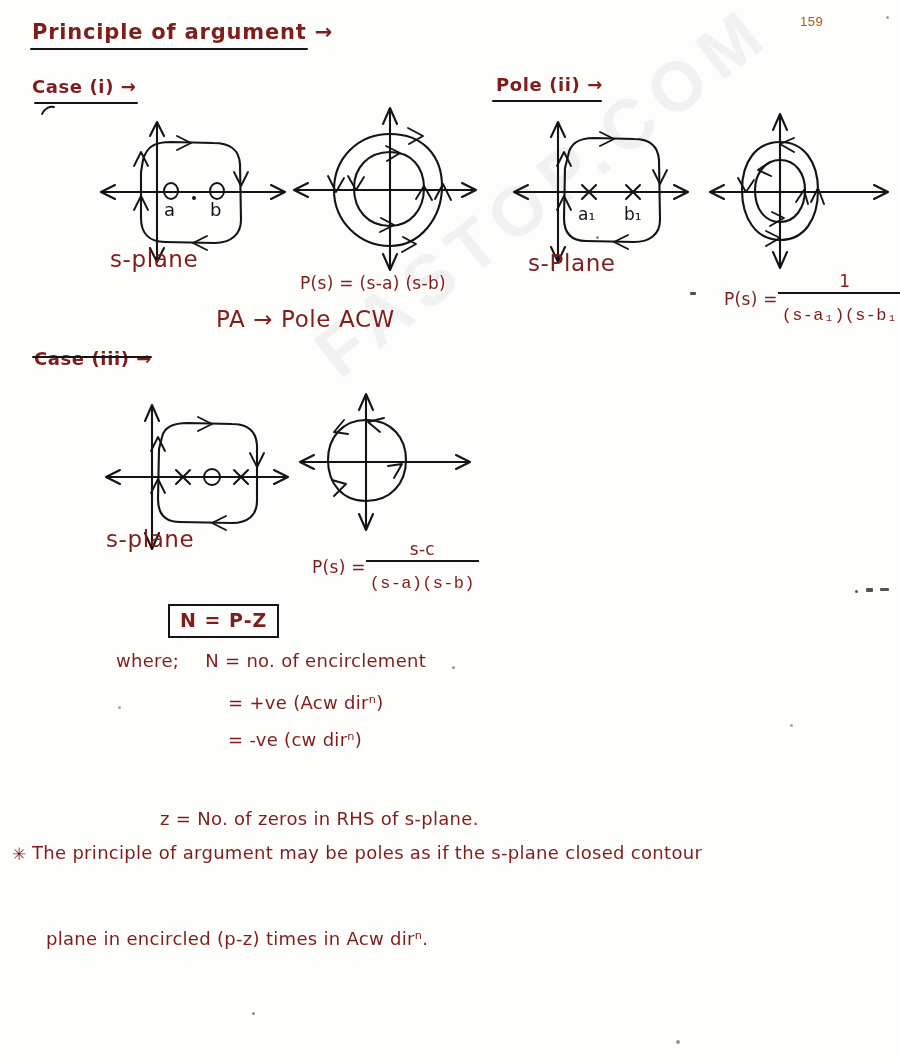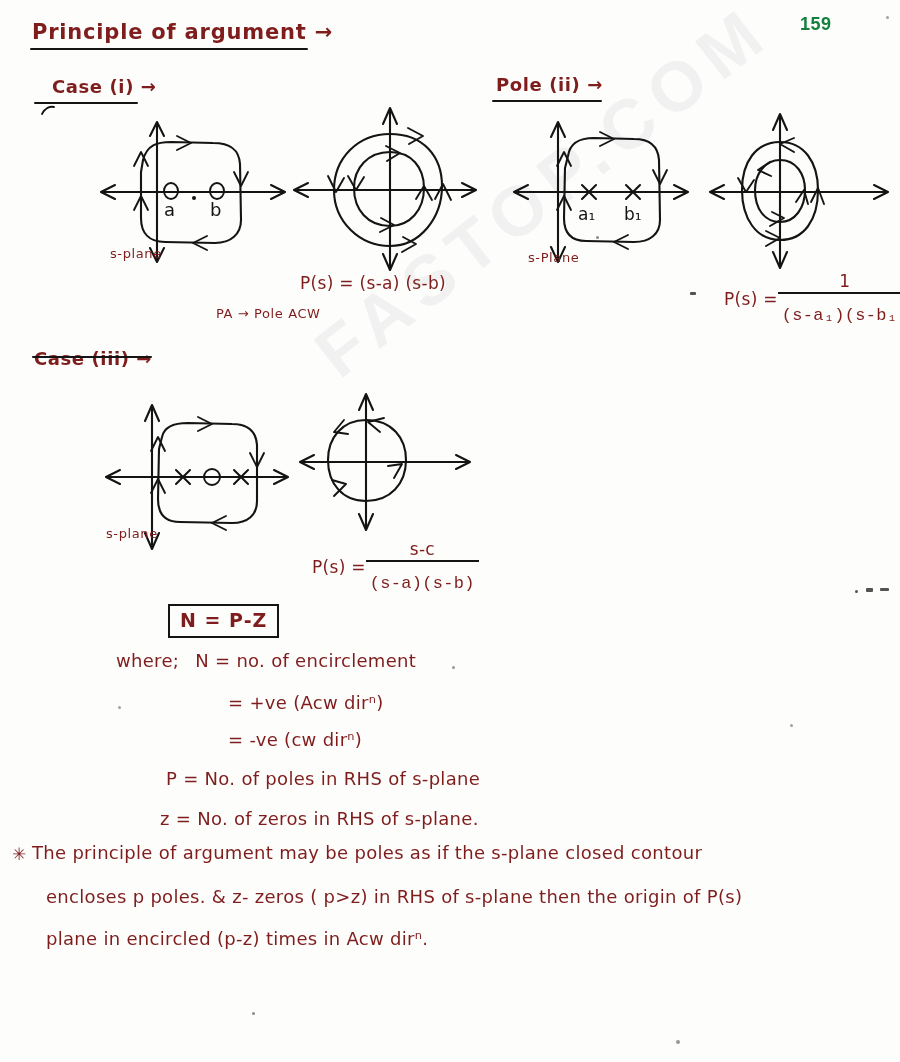--- a/index.html
+++ b/index.html
@@ -36,37 +36,37 @@
     font-weight: 600;
     letter-spacing: 0.6px;
   }
   .underline-ink {
     position: absolute;
     background: #141414;
     height: 2px;
     border-radius: 2px;
   }
   .hw-label {
-    font-size: 13px;
+    font-size: 23px;
     letter-spacing: 0.6px;
   }
   .hw-formula {
     font-size: 17px;
     letter-spacing: 0.3px;
   }
   .hw-body {
     font-size: 18px;
     letter-spacing: 0.3px;
   }
   .pagenum {
     position: absolute;
     font-family: "Liberation Sans", sans-serif;
-    font-size: 18px;
-    font-weight: 700;
-    color: #15803d;
+    font-size: 13px;
+    font-weight: 400;
+    color: #a16207;
     letter-spacing: 0.5px;
   }
   
   #watermark {
     position: absolute;
     left: 300px;
     top: 330px;
     width: 560px;
     height: 300px;
     pointer-events: none;
@@ -146,21 +146,21 @@
 
 <div id="page">
 
   <div id="watermark">FASTOP.COM</div>
 
   <div class="pagenum" style="left:800px; top:14px;">159</div>
 
   <div class="hw hw-title" style="left:32px; top:20px;">Principle of argument →</div>
   <div class="underline-ink" style="left:30px; top:48px; width:278px;"></div>
 
-  <div class="hw hw-case" style="left:52px; top:76px;">Case (i) →</div>
+  <div class="hw hw-case" style="left:32px; top:76px;">Case (i) →</div>
   <div class="underline-ink" style="left:34px; top:102px; width:104px;"></div>
   <svg class="diagram" style="left:40px; top:104px;" width="22" height="14">
     <path class="ink-thin" d="M2,10 C5,4 10,2 14,3"></path>
   </svg>
 
   <div class="diagram" style="left:95px; top:112px;">
     <svg width="200" height="160" viewBox="0 0 200 160">
 
       <path class="ink" d="M62,12 L62,148"></path>
       <path class="ink" d="M55,24 L62,10 L69,24"></path>
@@ -370,30 +370,28 @@
     </svg>
   </div>
   <div class="hw hw-formula" style="left:312px; top:540px;">
     <span class="formula-inline">P(s) =</span><span class="frac"><span class="num">s-c</span><span class="den">(s-a)(s-b)</span></span>
   </div>
 
   <div class="boxed hw" style="left:168px; top:604px;">N = P-Z</div>
 
   <div class="hw hw-body" style="left:116px; top:650px;">
     <span>where;</span>
-    <span style="margin-left:10px;">N = no. of encirclement</span>
+    <span style="margin-left:20px;">N = no. of encirclement</span>
   </div>
   <div class="hw hw-body" style="left:228px; top:692px;">= +ve (Acw dirⁿ)</div>
   <div class="hw hw-body" style="left:228px; top:729px;">= -ve (cw dirⁿ)</div>
-  <div class="hw hw-body" style="left:166px; top:768px;">P = No. of poles in RHS of s-plane</div>
   <div class="hw hw-body" style="left:160px; top:808px;">z = No. of zeros in RHS of s-plane.</div>
 
   <div class="hw hw-body" style="left:12px; top:844px; font-size:17px;">✳</div>
   <div class="hw hw-body" style="left:32px; top:842px;">The principle of argument may be poles as if the s-plane closed contour</div>
-  <div class="hw hw-body" style="left:46px; top:886px;">encloses p poles. &amp; z- zeros ( p&gt;z)  in RHS of s-plane then the origin of P(s)</div>
   <div class="hw hw-body" style="left:46px; top:928px;">plane in encircled (p-z) times in Acw dirⁿ.</div>
 
   <div class="speck" style="left:866px; top:588px; width:7px; height:4px; border-radius:1px;"></div>
   <div class="speck" style="left:880px; top:588px; width:9px; height:3px; border-radius:1px;"></div>
   <div class="speck" style="left:855px; top:590px; width:3px; height:3px;"></div>
   <div class="speck" style="left:252px; top:1012px; width:3px; height:3px; opacity:0.5;"></div>
   <div class="speck" style="left:676px; top:1040px; width:4px; height:4px; opacity:0.45;"></div>
   <div class="speck" style="left:596px; top:236px; width:3px; height:3px; opacity:0.5;"></div>
   <div class="speck" style="left:452px; top:666px; width:3px; height:3px; opacity:0.45;"></div>
   <div class="speck" style="left:118px; top:706px; width:3px; height:3px; opacity:0.4;"></div>

